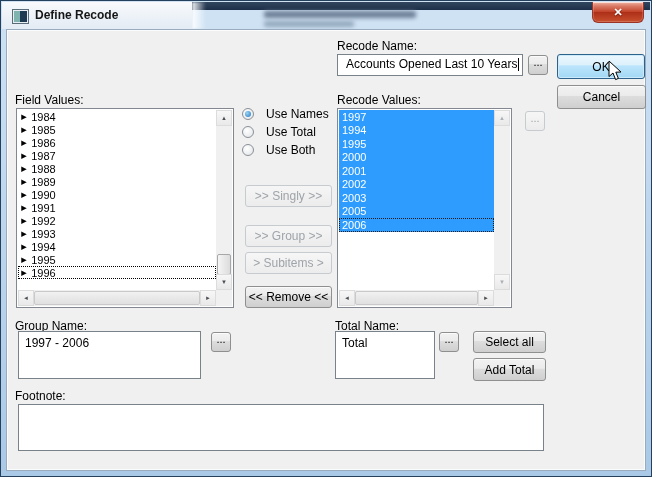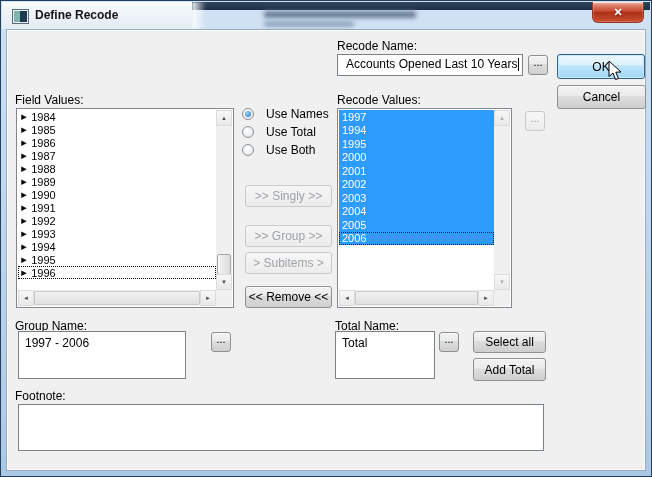--- a/index.html
+++ b/index.html
@@ -225,44 +225,41 @@
         <div class="row selected" style="height: 13.5px; text-align: center;">
           <span>2001</span>
         </div>
         <div class="row selected" style="height: 13.5px;">
           <span>2002</span>
         </div>
         <div class="row selected" style="height: 13.5px;">
           <span>2003</span>
         </div>
         <div class="row selected" style="height: 13.5px;">
-          <span>2004</span>
-        </div>
-        <div class="row selected" style="height: 13.5px;">
           <span>2005</span>
         </div>
         <div class="row selected focused" style="height: 13.5px;">
           <span>2006</span>
         </div>
       </div>
     <div class="vscroll">
       <div class="sb-btn up gray">▲</div>
       <div class="sb-btn down gray">▼</div>
     </div>
     <div class="hscroll">
       <div class="sb-btn left">◄</div>
       <div class="sb-hthumb"></div>
       <div class="sb-btn right">►</div>
     </div>
     <div class="corner"></div>
   </div>
   <div class="btn dots disabled" style="left:524px;top:110px;width:20px;height:20px;">...</div>
 
   <div class="label" style="left:14px;top:318px;">Group Name:</div>
-  <div class="textbox" style="left:17px;top:330px;width:168px;height:48px;padding:4px 6px;"><span>1997 - 2006</span></div>
+  <div class="textbox" style="left:17px;top:330px;width:183px;height:48px;padding:4px 6px;"><span>1997 - 2006</span></div>
   <div class="btn dots" style="left:210px;top:331px;width:20px;height:20px;">...</div>
 
   <div class="label" style="left:334px;top:318px;">Total Name:</div>
   <div class="textbox" style="left:334px;top:330px;width:100px;height:48px;padding:4px 6px;"><span>Total</span></div>
   <div class="btn dots" style="left:438px;top:331px;width:20px;height:20px;">...</div>
 
   <div class="btn" style="left:472px;top:330px;width:73px;height:22px;">Select all</div>
   <div class="btn" style="left:472px;top:357px;width:73px;height:23px;">Add Total</div>
 
   <div class="label" style="left:14px;top:388px;">Footnote:</div>

